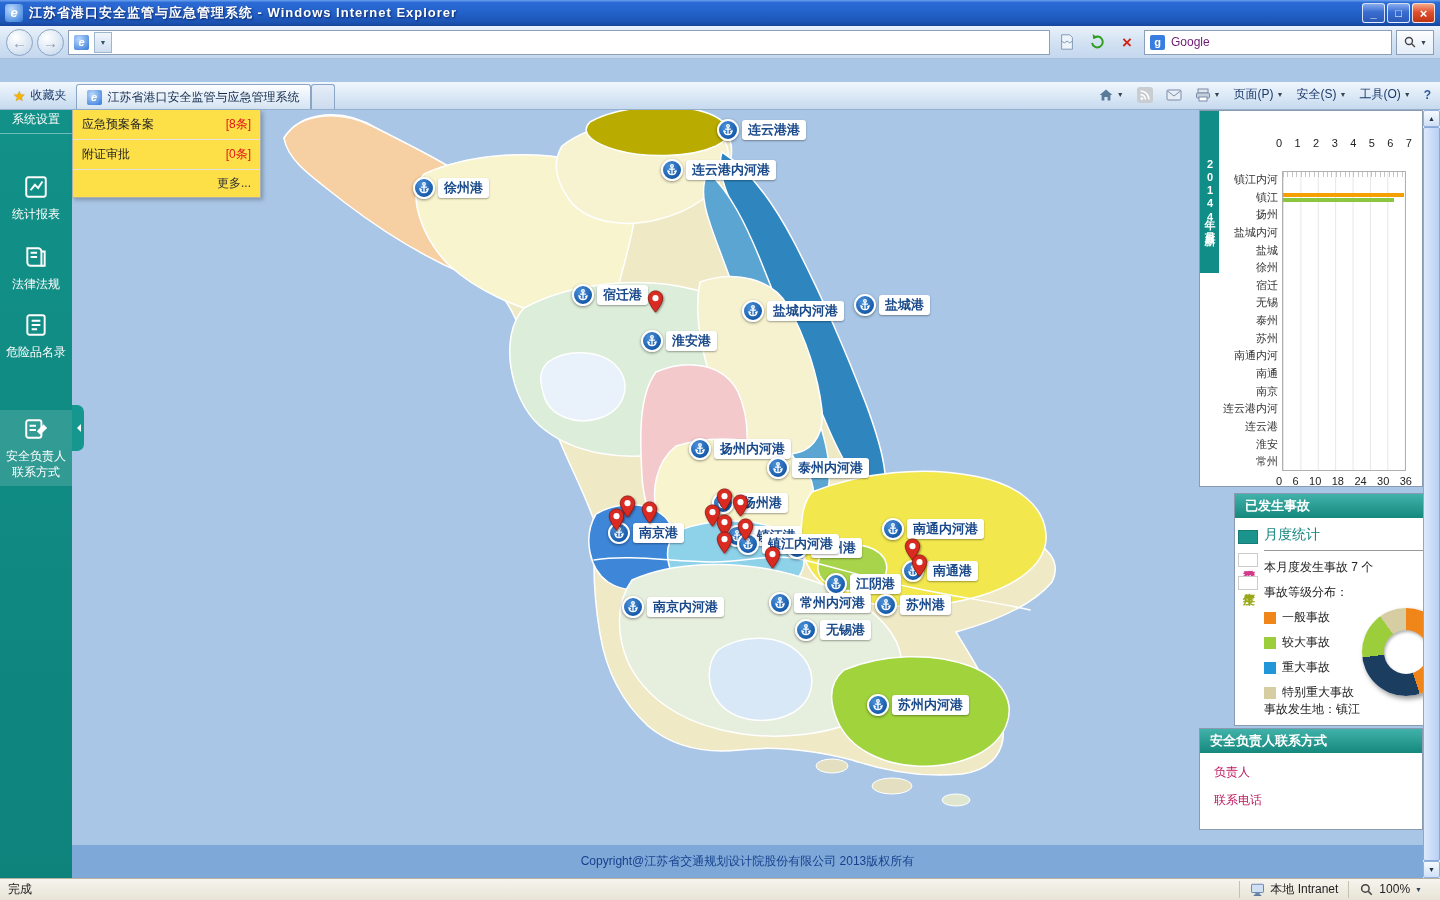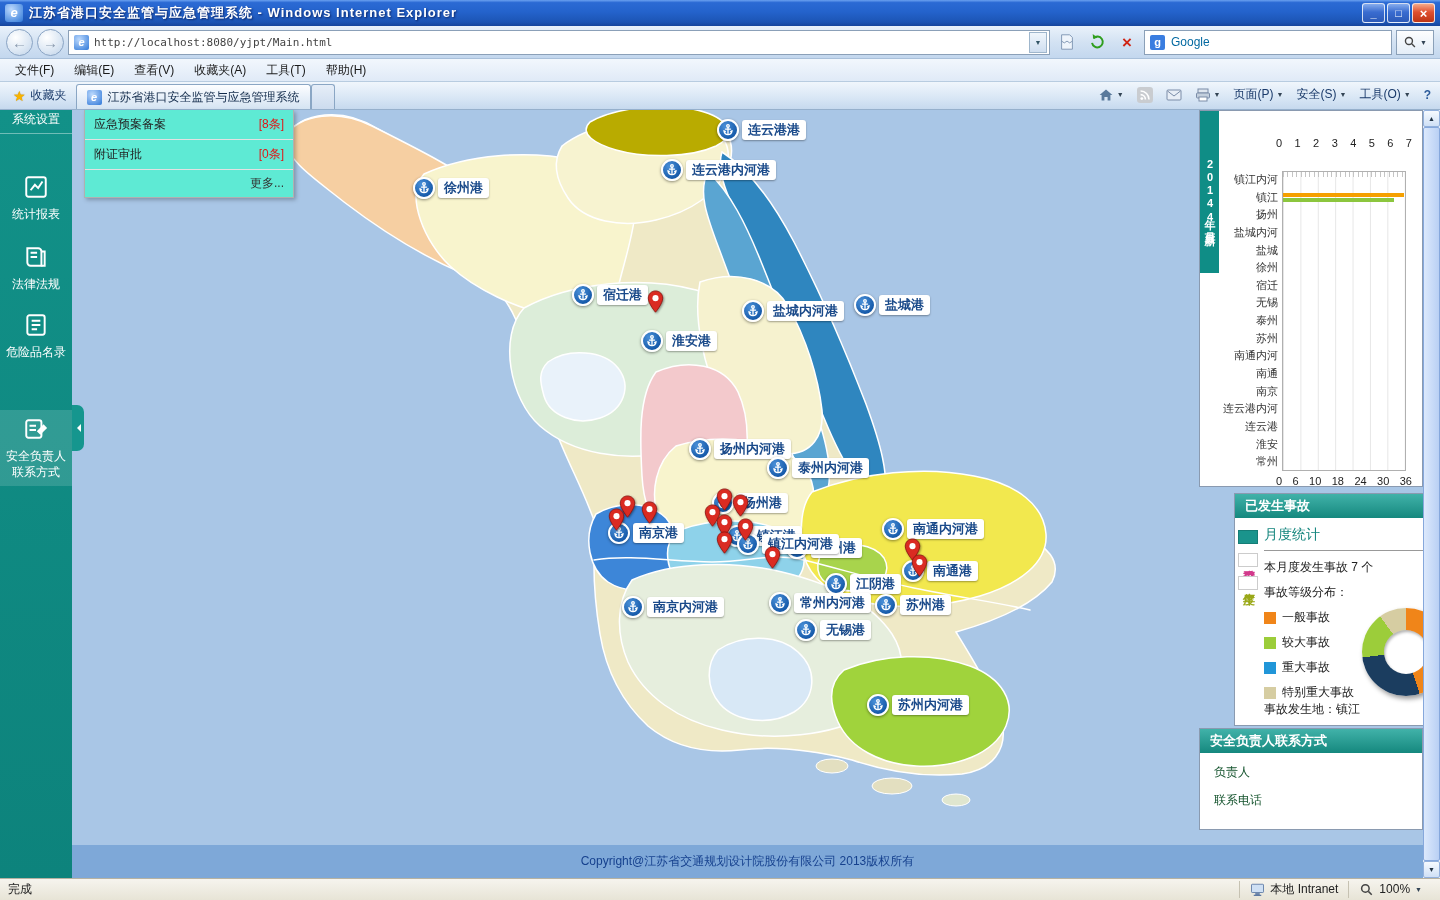--- a/index.html
+++ b/index.html
@@ -23,21 +23,21 @@
  background:radial-gradient(circle at 35% 30%,#ffffff,#dde8f4 55%,#bfd2e8);display:flex;align-items:center;justify-content:center;color:#8a9aae;font-size:15px;font-weight:bold;}
 .addr-field{flex:1;height:25px;background:#fff;border:1px solid #8ba0b8;display:flex;align-items:center;padding:0 2px 0 5px;gap:5px;min-width:0;}
 .page-ico{width:15px;height:15px;border-radius:2px;background:radial-gradient(circle at 35% 30%,#bcd9fd,#2f78d8);color:#fff;font-weight:bold;font-style:italic;font-size:11px;text-align:center;line-height:14px;flex:0 0 auto;}
 .addr-field .url{color:#444;flex:1;white-space:nowrap;overflow:hidden;font-family:"DejaVu Sans Mono","Liberation Mono",monospace;font-size:11px;}
 .addr-drop{width:18px;height:21px;background:linear-gradient(180deg,#f0f6fc,#cfdef0);border:1px solid #9fb6cc;color:#356;font-size:7px;display:flex;align-items:center;justify-content:center;flex:0 0 auto;}
 .tool-btn{width:26px;height:26px;display:flex;align-items:center;justify-content:center;border-radius:2px;flex:0 0 auto;}
 .tool-btn svg{width:18px;height:18px;}
 .stop-x{color:#cf2414;font-weight:bold;font-size:17px;line-height:1;}
 .search-box{flex:0 0 248px;height:25px;background:#fff;border:1px solid #8ba0b8;display:flex;align-items:center;gap:6px;padding:0 5px;}
 .gbadge{width:15px;height:15px;border-radius:2px;background:#3a7de0;color:#fff;font-weight:bold;font-size:11px;line-height:15px;text-align:center;}
-.stext{color:#0369a1;}
+.stext{color:#701a75;}
 .search-btn{flex:0 0 38px;height:25px;border:1px solid #8ba0b8;background:linear-gradient(180deg,#fdfeff,#e4edf7);display:flex;align-items:center;justify-content:center;gap:3px;}
 .search-btn svg{width:14px;height:14px;}
 .caret{font-size:7px;color:#345;}
 
 
 .menubar{position:absolute;left:0;top:59px;width:100%;height:23px;display:flex;align-items:center;padding:0 5px;
  background:linear-gradient(180deg,#f2f7fd,#e0eaf7);border-bottom:1px solid #b8cce0;}
 .menu-item{padding:3px 10px;color:#1a1a1a;}
 
 
@@ -72,21 +72,21 @@
 
 .sidebar{position:absolute;left:0;top:0;width:72px;height:768px;background:linear-gradient(180deg,#129188,#0d837c);color:#fff;z-index:8;}
 .sb-top{padding:1px 6px 5px;text-align:center;border-bottom:1px solid rgba(255,255,255,.4);}
 .sb-item{position:absolute;left:0;width:72px;display:flex;flex-direction:column;align-items:center;gap:6px;padding:6px 3px;text-align:center;line-height:16px;}
 .sb-item svg{width:26px;height:26px;}
 .sb-item.active{background:rgba(255,255,255,.14);}
 .sb-handle{position:absolute;left:72px;top:295px;width:12px;height:46px;background:#15968e;border-radius:0 7px 7px 0;z-index:8;display:flex;align-items:center;justify-content:center;}
 .sb-handle i{display:block;width:0;height:0;border:4px solid transparent;border-right-color:#fff;margin-left:-3px;}
 
 
-.quick-panel{position:absolute;left:72px;top:0;width:210px;background:#5eead4;border:1px solid #b0b0b0;border-top:none;box-shadow:2px 2px 4px rgba(0,0,0,.25);z-index:9;margin-left:12px;}
+.quick-panel{position:absolute;left:72px;top:0;width:189px;background:#fde047;border:1px solid #b0b0b0;border-top:none;box-shadow:2px 2px 4px rgba(0,0,0,.25);z-index:9;}
 .qp-row{display:flex;justify-content:space-between;padding:6px 9px;border-bottom:1px solid #e2e2e2;color:#222;}
 .qp-val{color:#e01818;}
 .qp-more{text-align:right;padding:5px 9px;color:#333;}
 
 
 .chart-panel{position:absolute;left:1199px;top:0;width:224px;height:377px;background:#fff;border:1px solid #8a9ab0;z-index:9;}
 .update-strip{position:absolute;left:0;top:0;width:19px;height:162px;background:#0f8d86;color:#fff;font-size:11px;font-weight:bold;
  writing-mode:vertical-rl;text-orientation:upright;display:flex;align-items:center;justify-content:center;letter-spacing:1px;}
 .top-ticks,.bottom-ticks{position:absolute;left:76px;width:136px;display:flex;justify-content:space-between;font-size:11px;color:#222;}
 .top-ticks{top:26px;}
@@ -114,21 +114,21 @@
 .legend{margin-top:4px;width:104px;}
 .lg-row{display:flex;align-items:center;gap:6px;margin-top:8px;color:#222;}
 .lg-sw{width:12px;height:12px;flex:0 0 auto;}
 .lg-label{white-space:nowrap;}
 .donut{position:absolute;right:0;top:86px;width:88px;height:88px;border-radius:50%;box-shadow:2px 3px 5px rgba(0,0,0,.4);}
 .donut::after{content:'';position:absolute;left:22px;top:22px;width:44px;height:44px;border-radius:50%;background:#fff;box-shadow:inset 1px 2px 3px rgba(0,0,0,.3);}
 .acc-loc{position:absolute;left:0;bottom:2px;color:#222;}
 
 
 .contact-panel{position:absolute;left:1199px;top:618px;width:224px;height:102px;background:#fff;border:1px solid #8a9ab0;z-index:9;}
-.c-row{padding:11px 14px 0;color:#14532d;}
+.c-row{padding:11px 14px 0;color:#be185d;}
 
 
 .footer{position:absolute;left:72px;top:735px;width:1351px;height:33px;background:#7ea8d8;display:flex;align-items:center;justify-content:center;color:#16418e;z-index:7;}
 
 
 .vscroll{position:absolute;left:1423px;top:0;width:17px;height:768px;background:#eef3fb;z-index:10;}
 .vs-btn{position:absolute;left:0;width:17px;height:17px;background:linear-gradient(180deg,#f6fafe,#cfe0f6);border:1px solid #92b0dc;border-radius:2px;display:flex;align-items:center;justify-content:center;font-size:7px;color:#234;}
 .vs-btn.up{top:0;}
 .vs-btn.down{bottom:0;}
 .vs-thumb{position:absolute;left:0;top:17px;width:17px;height:734px;background:linear-gradient(90deg,#dce9fc,#b9d0f4);border:1px solid #86a8dc;border-radius:2px;}
@@ -152,21 +152,20 @@
       <span class="wbtn">□</span>
       <span class="wbtn close">×</span>
     </div>
   </div>
 
   <div class="navbar">
     <div class="nav-circle">←</div>
     <div class="nav-circle">→</div>
     <div class="addr-field">
       <span class="page-ico">e</span>
-      <span class="url">http://localhost:8080/yjpt/Main.html</span>
       <span class="addr-drop">▼</span>
     </div>
     <div class="tool-btn">
       <svg viewBox="0 0 20 20">
           <path d="M4 2 H13 L16 5 V18 H4 Z" fill="#eef4fb" stroke="#7a92b0"></path>
           <path d="M4 9 L7 11 L10 9 L13 11 L16 9" stroke="#7a92b0" fill="none"></path>
         </svg>
     </div>
     <div class="tool-btn">
       <svg viewBox="0 0 20 20" fill="none">
@@ -183,28 +182,20 @@
     </div>
     <div class="search-btn">
       <svg viewBox="0 0 20 20" fill="none" stroke="#444" stroke-width="2">
           <circle cx="8.5" cy="8.5" r="5"></circle>
           <line x1="12.5" y1="12.5" x2="17" y2="17"></line>
         </svg>
       <span class="caret">▼</span>
     </div>
   </div>
 
-  <div class="menubar" id="menubar">
-      <div class="menu-item">文件(F)</div>
-      <div class="menu-item">编辑(E)</div>
-      <div class="menu-item">查看(V)</div>
-      <div class="menu-item">收藏夹(A)</div>
-      <div class="menu-item">工具(T)</div>
-      <div class="menu-item">帮助(H)</div>
-    </div>
 
   <div class="favbar">
     <div class="fav-btn">
       <span class="star">★</span>
       <span>收藏夹</span>
     </div>
     <div class="tab">
       <span class="page-ico">e</span>
       <span>江苏省港口安全监管与应急管理系统</span>
     </div>

